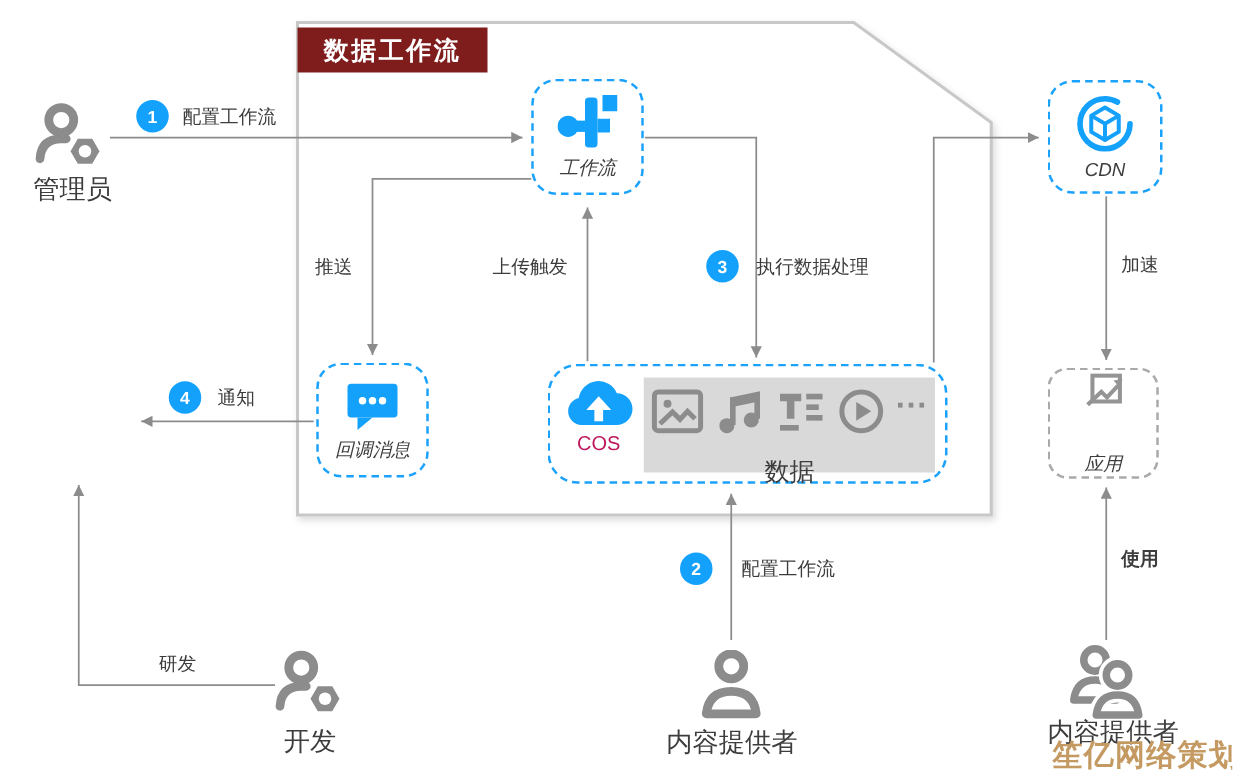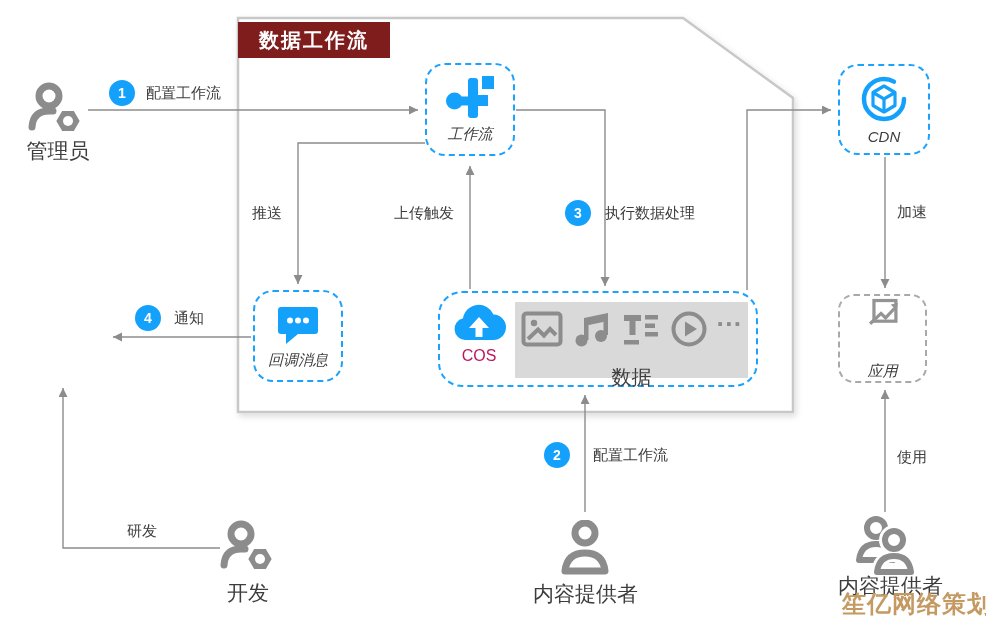--- a/index.html
+++ b/index.html
@@ -184,18 +184,18 @@
 
   <div class="num" style="left:565px;top:200px;">3</div>
   <div class="flow-label" style="left:605px;top:204px;">执行数据处理</div>
 
   <div class="num" style="left:135px;top:305px;">4</div>
   <div class="flow-label" style="left:174px;top:309px;">通知</div>
 
   <div class="flow-label" style="left:252px;top:204px;">推送</div>
   <div class="flow-label" style="left:394px;top:204px;">上传触发</div>
   <div class="flow-label" style="left:897px;top:203px;">加速</div>
-  <div class="flow-label" style="left:897px;top:448px;">使用</div>
+  <div class="flow-label" style="left:897px;top:438px;font-weight:bold;">使用</div>
   <div class="flow-label" style="left:127px;top:522px;">研发</div>
 
   <div class="wm">笙亿网络策划</div>
 
 </div>
 
 </body></html>

